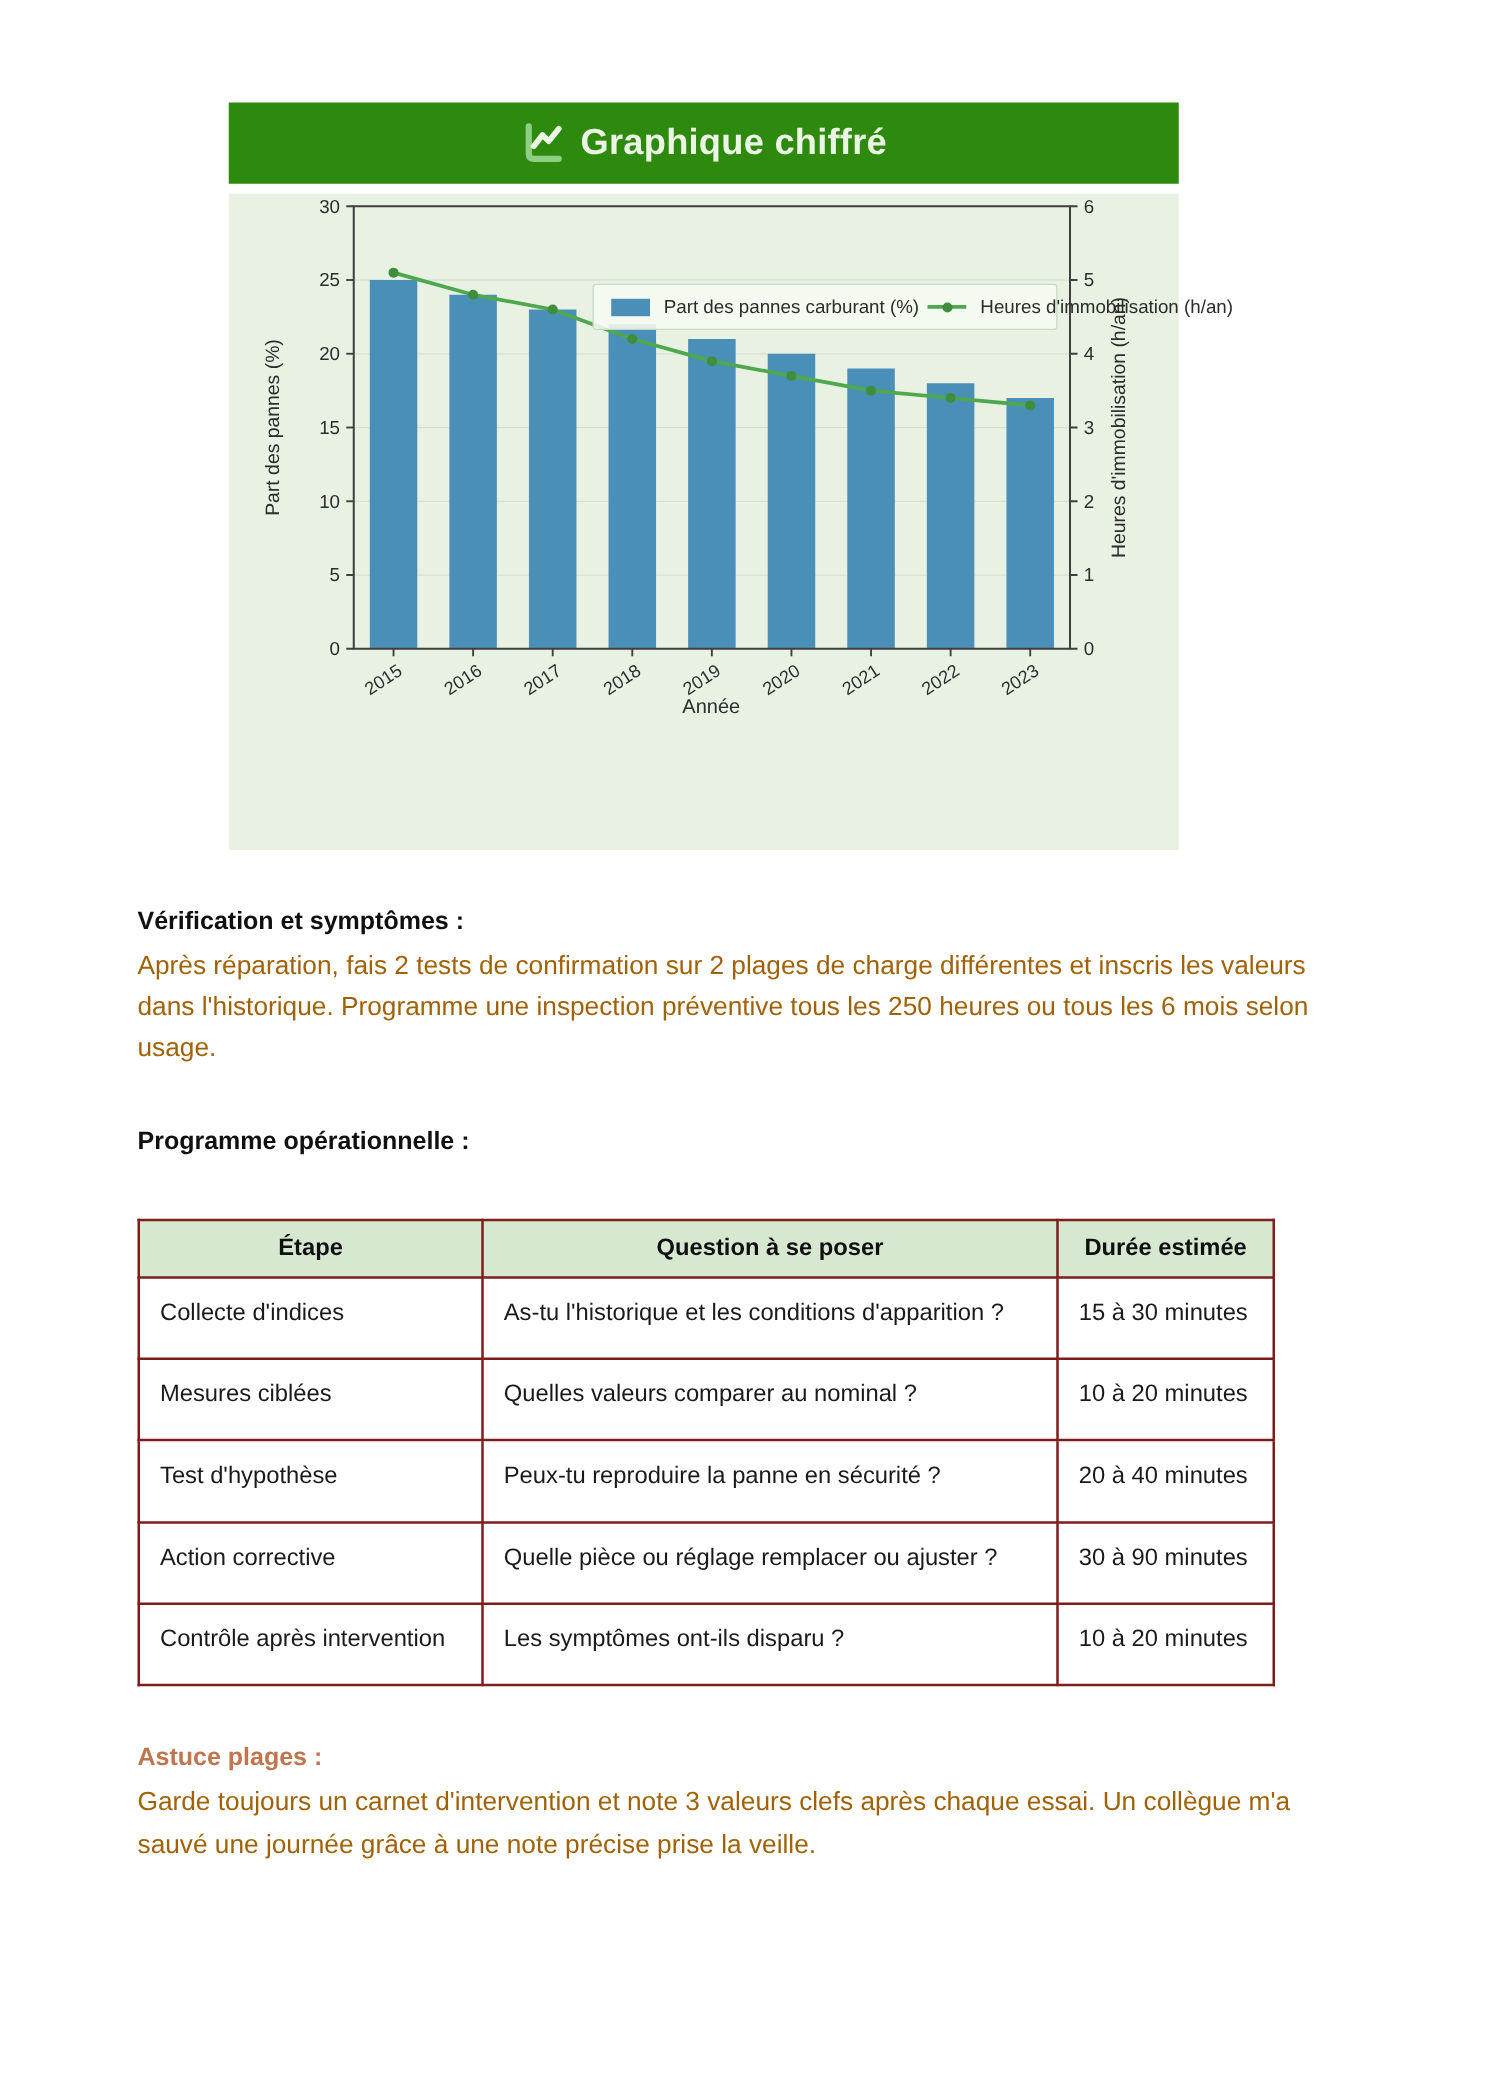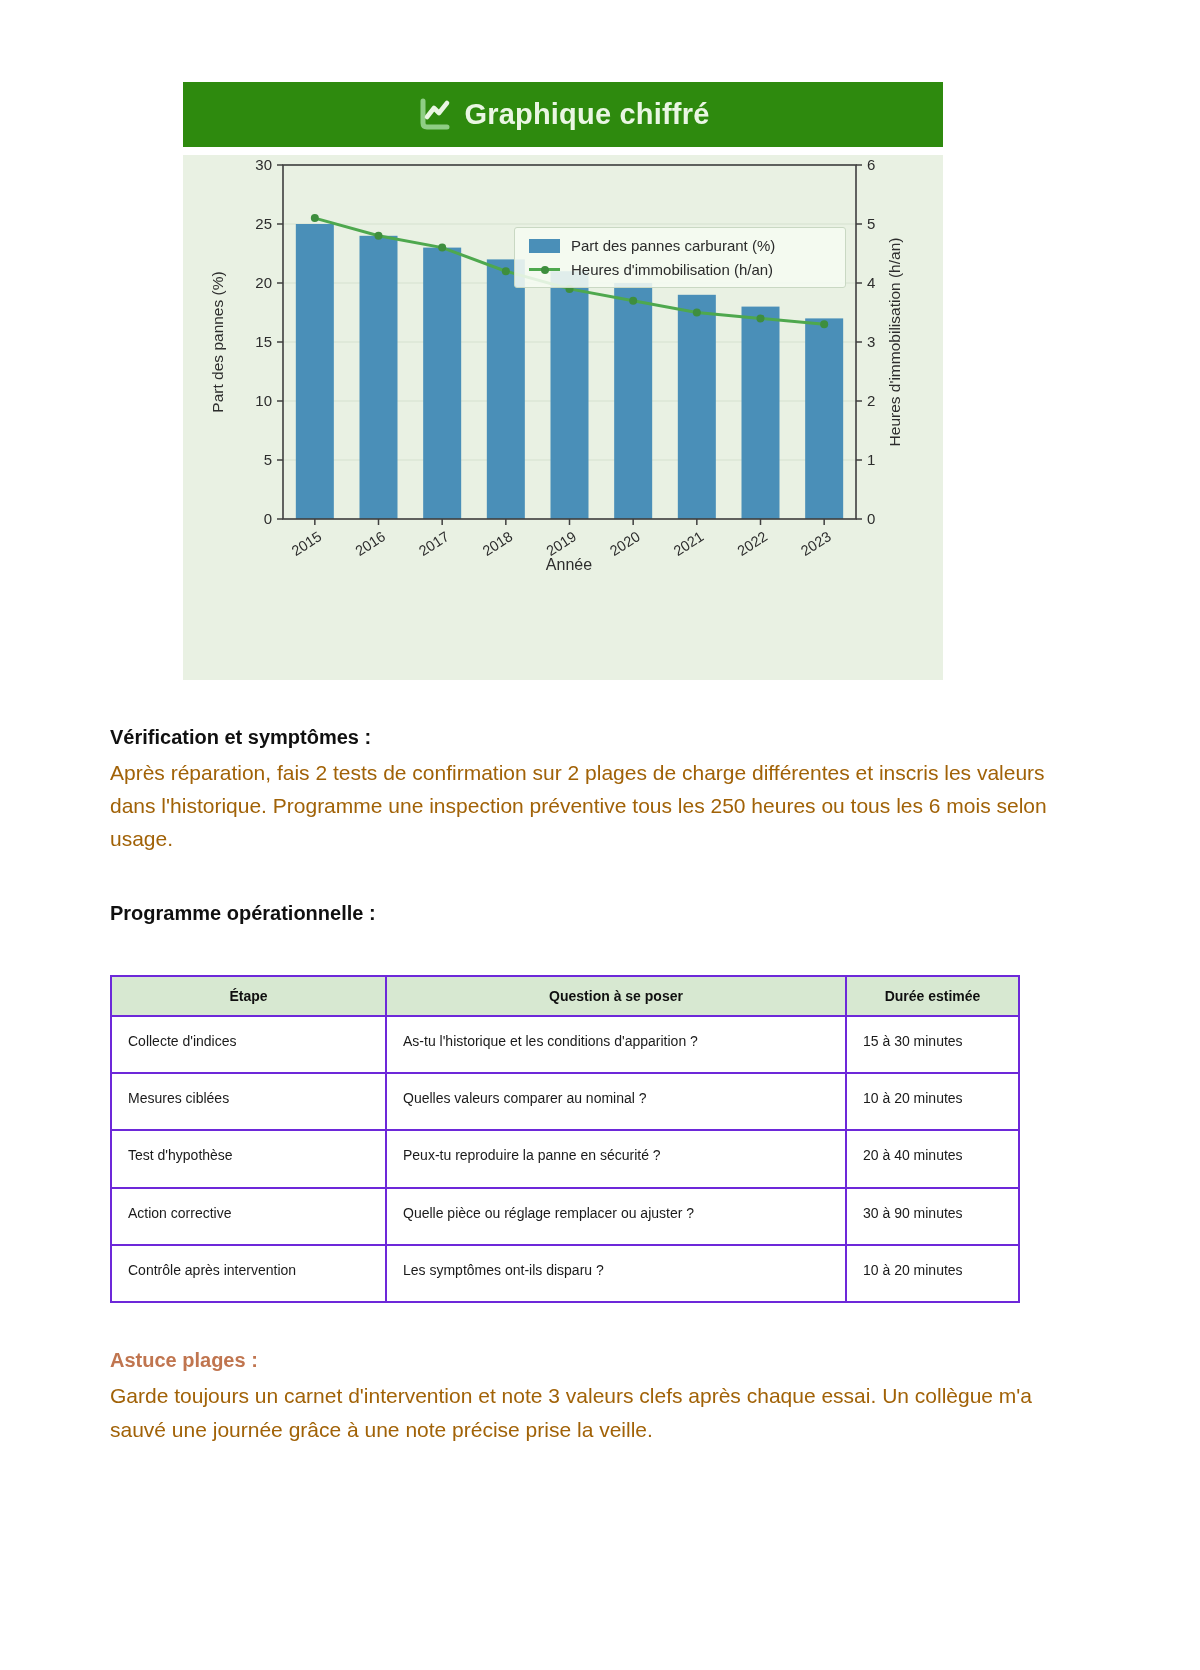--- a/index.html
+++ b/index.html
@@ -24,45 +24,45 @@
     margin-left:183px; width:760px; height:525px;
     background:#e9f1e3; position:relative;
   }
   .chart-title {
     padding-top:28px; text-align:center;
     font-size:16.5px; color:#242424;
   }
   .chart-svg-box { display:block; margin-top:8px; }
   svg text { font-family:"Liberation Sans", sans-serif; }
   .legend {
-    position:absolute; top:72px; right:97px; width:332px;
+    position:absolute; top:72px; right:97px; width:372px;
     background:rgba(245,250,241,.88);
     border:1px solid #c9d8c3; border-radius:3px;
     padding:9px 12px 9px 14px;
-    display:flex; flex-direction:column; gap:7px;
+    display:flex; gap:7px;
   }
   .legend-row { display:flex; align-items:center; gap:11px; }
   .legend-label { font-size:15px; color:#2b2b2b; white-space:nowrap; }
   .sw-bar { width:31px; height:14px; background:#4a8fb8; flex:0 0 auto; }
   .sw-line { width:31px; height:14px; position:relative; flex:0 0 auto; }
   .sw-line .ln { position:absolute; left:0; right:0; top:5.5px; height:3px; background:#4ea84e; }
   .sw-line .dot { position:absolute; left:12px; top:3px; width:8px; height:8px; border-radius:50%; background:#3e8e3e; }
   
   .content { margin:0 110px; }
   .sec-heading { margin-top:46px; font-size:20px; font-weight:bold; color:#101010; }
   .sec-heading.orange { color:#c0754f; }
   .sec-body { margin-top:7px; font-size:21px; line-height:1.58; color:#a16207; max-width:980px; }
   
   table.checklist {
     margin-top:50px; width:908px;
     border-collapse:collapse; table-layout:fixed;
   }
   .checklist th, .checklist td {
-    border:2px solid #6d28d9;
-    font-size:14px; vertical-align:top;
+    border:2px solid #7f1d1d;
+    font-size:19px; vertical-align:top;
   }
   .checklist th {
     background:#d7e8d1; font-weight:bold; text-align:center;
     padding:11px 10px; color:#101010;
   }
   .checklist td { padding:13px 16px 20px 16px; line-height:1.6; color:#1a1a1a; }
   .checklist col.c1 { width:275px; }
   .checklist col.c2 { width:460px; }
   .checklist col.c3 { width:173px; }
 </style>

